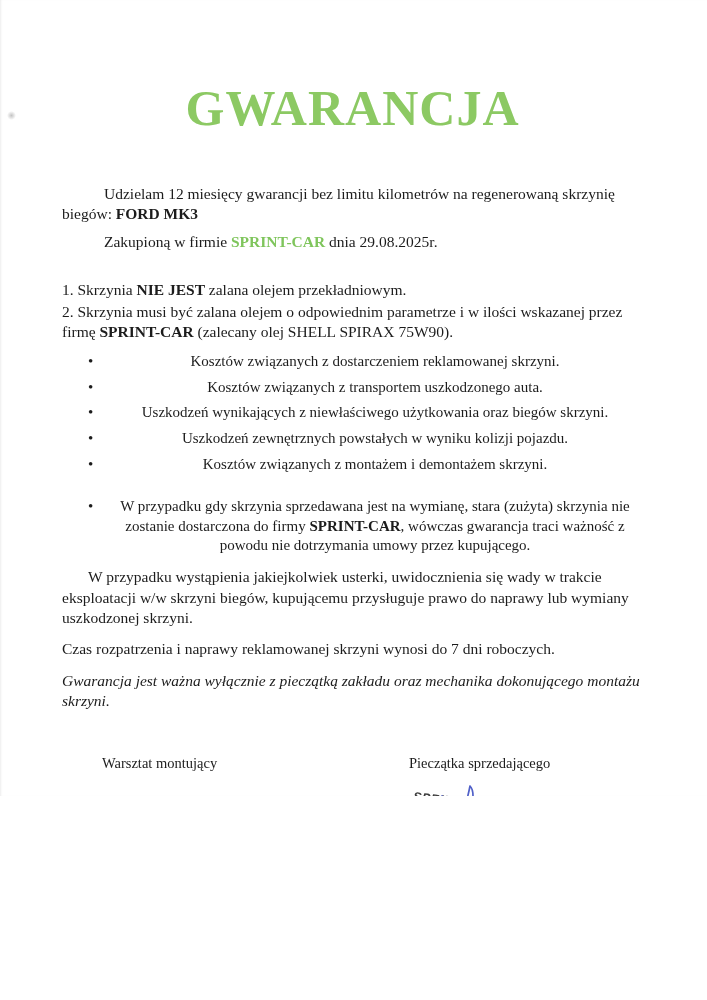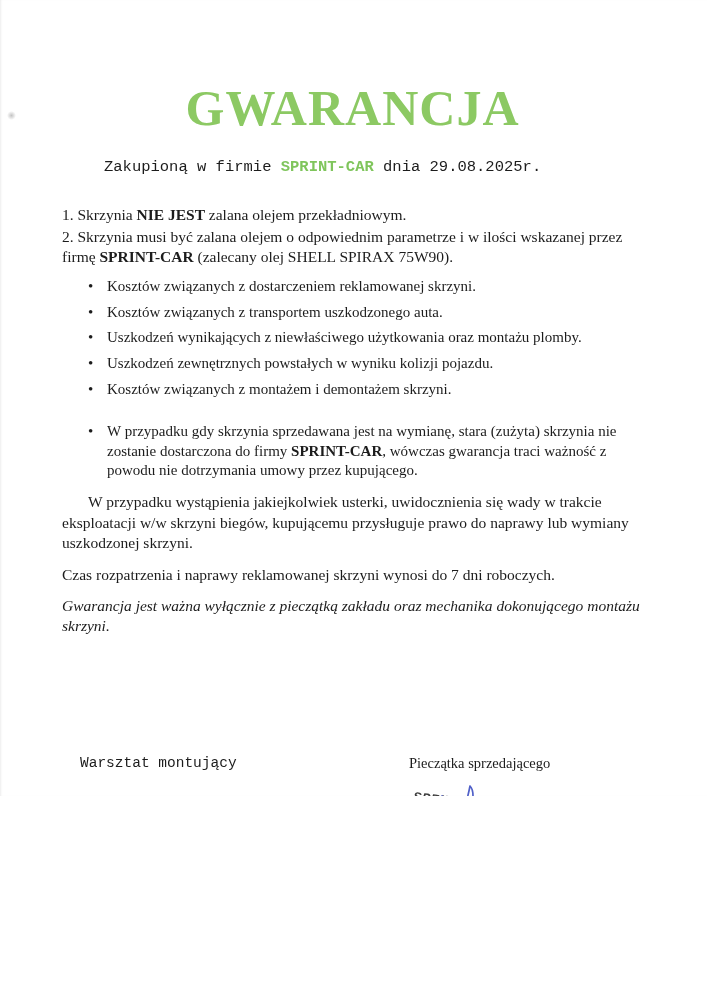--- a/index.html
+++ b/index.html
@@ -21,45 +21,45 @@
     text-align:center;
     font-size:50px;
     line-height:1.12;
     font-weight:bold;
     letter-spacing:1px;
     color:#8cc963;
   }
 
   p { margin:0; }
   .p-intro   { margin-top:48px; text-indent:42px; }
-  .p-purchase{ margin-top:21px;  text-indent:42px;font-family:Liberation Mono, monospace; }
+  .p-purchase{ margin-top:7px;  text-indent:42px; }
   .p-cond1   { margin-top:28px; }
   .p-cond2   { margin-top:1px; }
 
   .brand-green { color:#7fc55c; font-weight:bold; }
   strong { font-weight:bold; }
 
   .excl-heading { margin-top:36px; font-weight:bold; }
 
   ul.bullets { list-style:none; margin:9px 0 0 0; padding:0 0 0 26px; }
-  ul.bullets li { position:relative; padding-left:19px; margin:0 0 6px 0; font-size:15px; }
+  ul.bullets li { position:relative; padding-left:19px; margin:0 0 6px 0; font-size:15px;text-align:center; }
   ul.bullets li::before {
     content:"\2022";
     position:absolute; left:0; top:0;
     font-size:15px;
   }
   ul.bullets2 { margin-top:22px; }
   ul.bullets2 li { margin-bottom:11px; }
 
   .p-close1 { margin-top:6px;  text-indent:26px; }
   .p-close2 { margin-top:11px; }
   .p-close3 { margin-top:11px;font-style:italic; }
 
   .footer-label { position:absolute; font-size:14.5px; }
-  .footer-left  { left:80px;  top:754px;font-family:Liberation Mono, monospace; }
+  .footer-left  { left:102px;  top:754px; }
   .footer-right { left:409px; top:754px; }
 
   .stamp {
     position:absolute;
     left:383px; top:785px;
     width:240px;
     transform:rotate(6.5deg);
     transform-origin:left top;
     font-family:"Liberation Sans", sans-serif;
     font-size:12.5px;
@@ -89,32 +89,33 @@
   }
 </style>
 </head>
 <body>
 
 <div class="page">
   <div class="content">
 
     <h1 class="doc-title">GWARANCJA</h1>
 
+    <p class="p-intro"><span>Udzielam 12 miesięcy gwarancji bez limitu kilometrów na regenerowaną skrzynię biegów: </span><strong>FORD MK3</strong></p>
 
     <p class="p-purchase"><span>Zakupioną w firmie </span><span class="brand-green">SPRINT-CAR</span><span> dnia 29.08.2025r.</span></p>
 
     <p class="p-cond1"><span>1. Skrzynia </span><strong>NIE JEST</strong><span> zalana olejem przekładniowym.</span></p>
 
     <p class="p-cond2"><span>2. Skrzynia musi być zalana olejem o odpowiednim parametrze i w ilości wskazanej przez firmę </span><strong>SPRINT-CAR</strong><span> (zalecany olej SHELL SPIRAX 75W90).</span></p>
 
 
     <ul class="bullets">
       <li>Kosztów związanych z dostarczeniem reklamowanej skrzyni.</li>
       <li>Kosztów związanych z transportem uszkodzonego auta.</li>
-      <li>Uszkodzeń wynikających z niewłaściwego użytkowania oraz montażu plomby.</li>
+      <li>Uszkodzeń wynikających z niewłaściwego użytkowania oraz biegów skrzyni.</li>
       <li>Uszkodzeń zewnętrznych powstałych w wyniku kolizji pojazdu.</li>
       <li>Kosztów związanych z montażem i demontażem skrzyni.</li>
     </ul>
 
     <ul class="bullets bullets2">
       <li><span>W przypadku gdy skrzynia sprzedawana jest na wymianę, stara (zużyta) skrzynia nie zostanie dostarczona do firmy </span><strong>SPRINT-CAR</strong><span>, wówczas gwarancja traci ważność z powodu nie dotrzymania umowy przez kupującego.</span></li>
     </ul>
 
     <p class="p-close1">W przypadku wystąpienia jakiejkolwiek usterki, uwidocznienia się wady w trakcie eksploatacji w/w skrzyni biegów, kupującemu przysługuje prawo do naprawy lub wymiany uszkodzonej skrzyni.</p>
     <p class="p-close2">Czas rozpatrzenia i naprawy reklamowanej skrzyni wynosi do 7 dni roboczych.</p>

